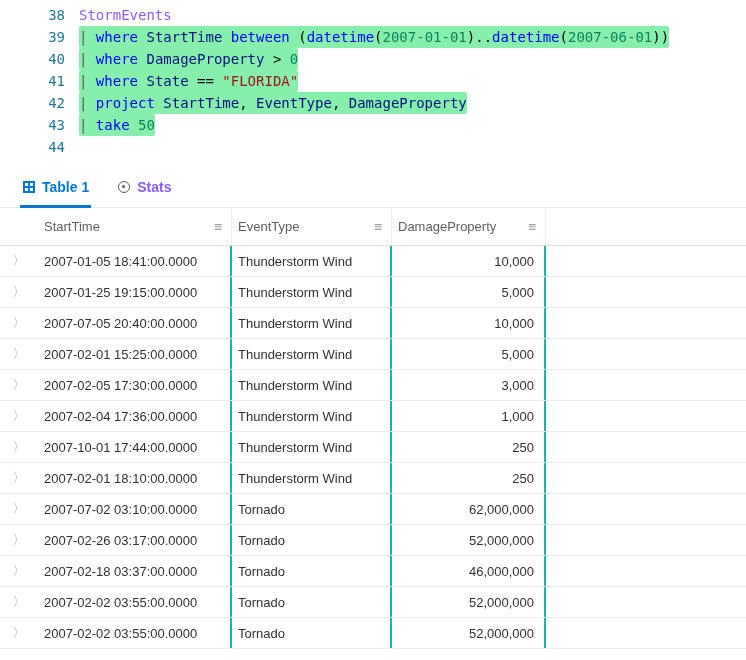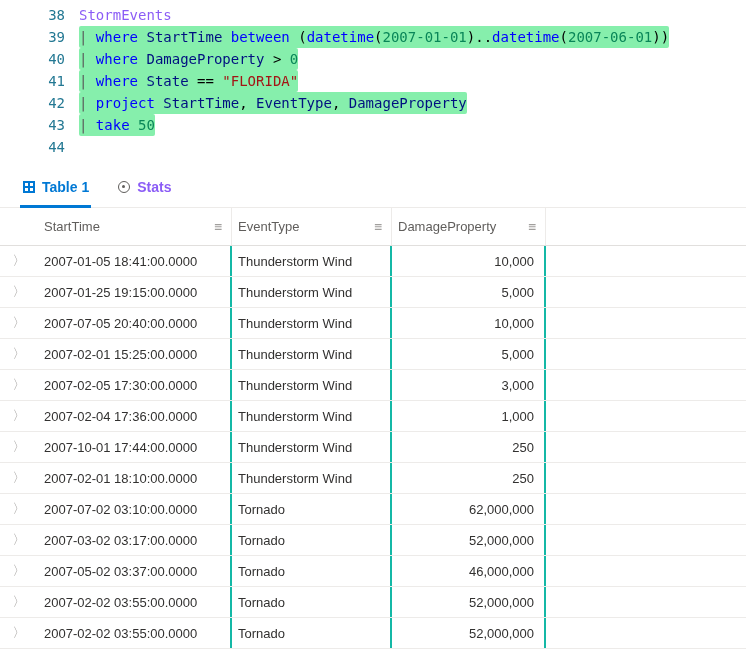--- a/index.html
+++ b/index.html
@@ -254,27 +254,27 @@
         <div class="cell col-damage num">250</div>
       </div>
       <div class="row">
         <div class="expander">〉</div>
         <div class="cell col-start">2007-07-02 03:10:00.0000</div>
         <div class="cell col-event">Tornado</div>
         <div class="cell col-damage num">62,000,000</div>
       </div>
       <div class="row">
         <div class="expander">〉</div>
-        <div class="cell col-start">2007-03-02 03:17:00.0000</div>
+        <div class="cell col-start">2007-02-26 03:17:00.0000</div>
         <div class="cell col-event">Tornado</div>
         <div class="cell col-damage num">52,000,000</div>
       </div>
       <div class="row">
         <div class="expander">〉</div>
-        <div class="cell col-start">2007-05-02 03:37:00.0000</div>
+        <div class="cell col-start">2007-02-18 03:37:00.0000</div>
         <div class="cell col-event">Tornado</div>
         <div class="cell col-damage num">46,000,000</div>
       </div>
       <div class="row">
         <div class="expander">〉</div>
         <div class="cell col-start">2007-02-02 03:55:00.0000</div>
         <div class="cell col-event">Tornado</div>
         <div class="cell col-damage num">52,000,000</div>
       </div>
       <div class="row">

